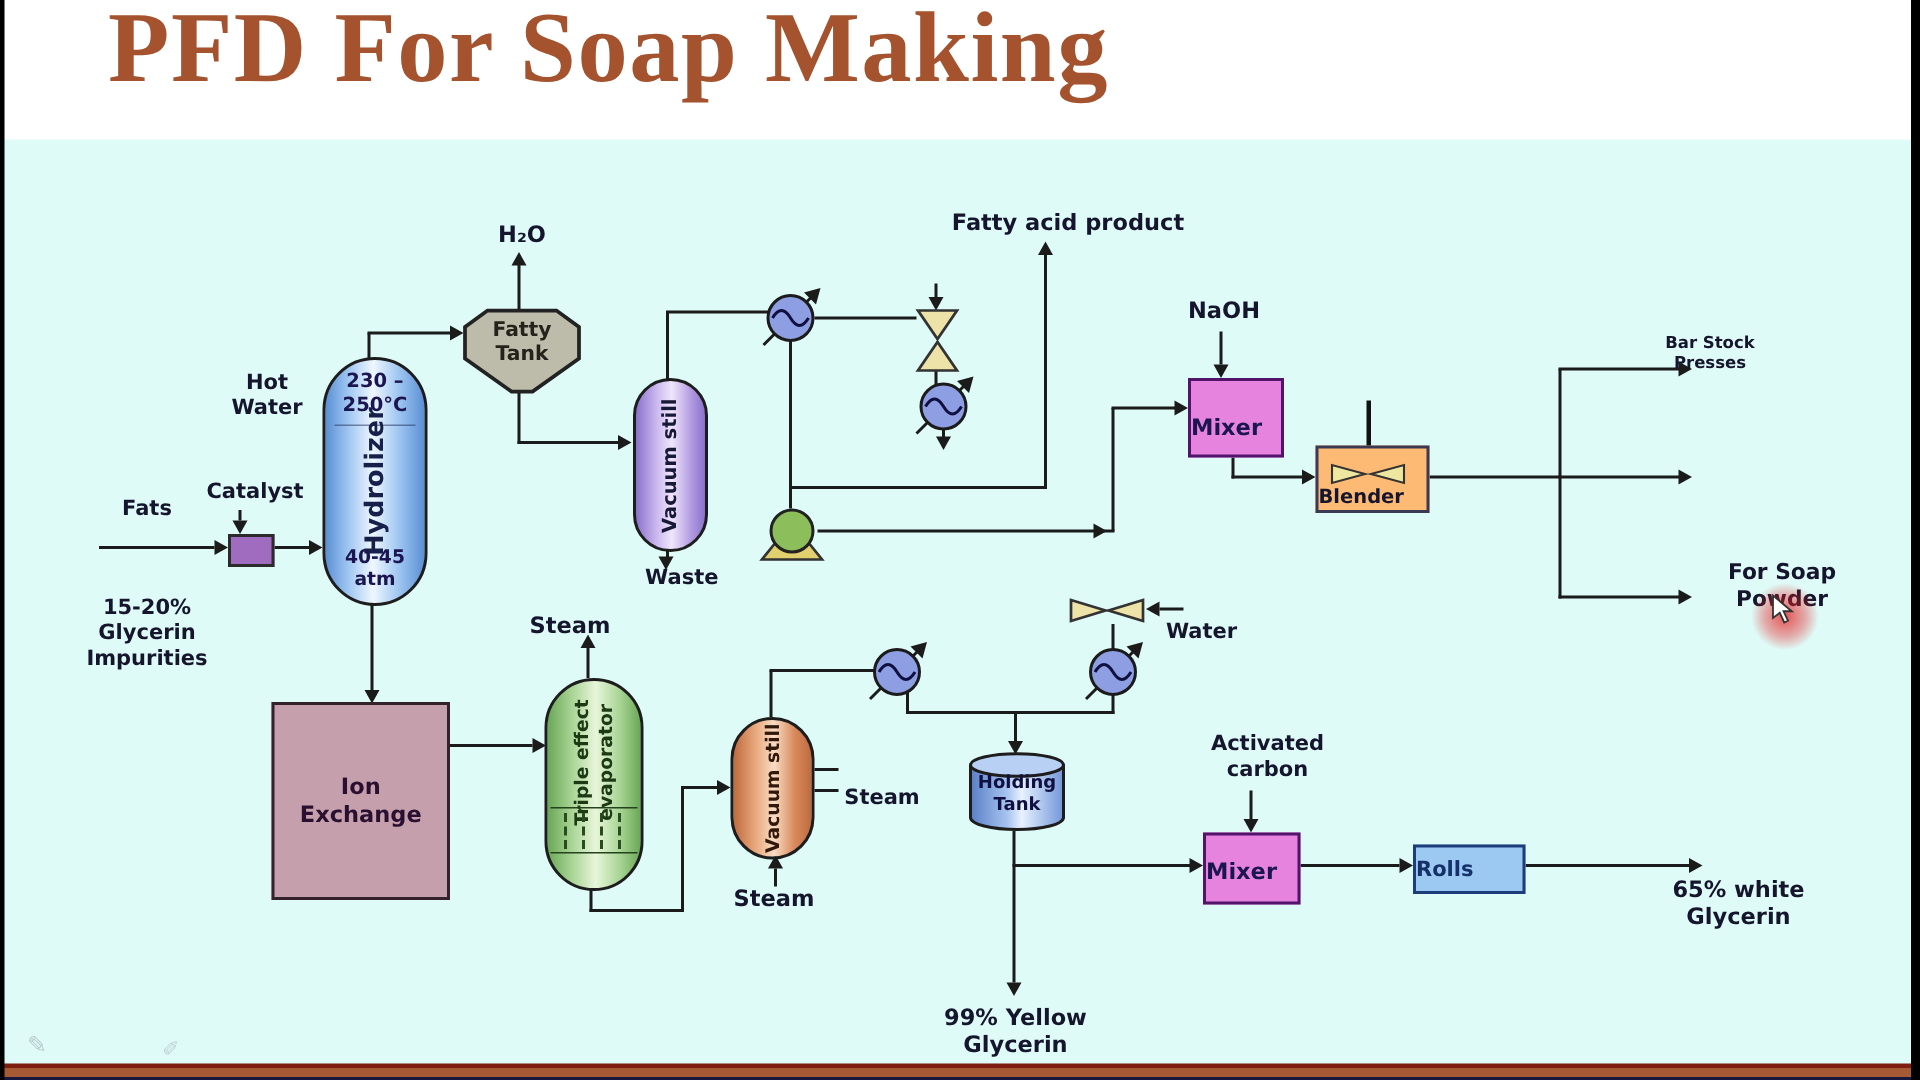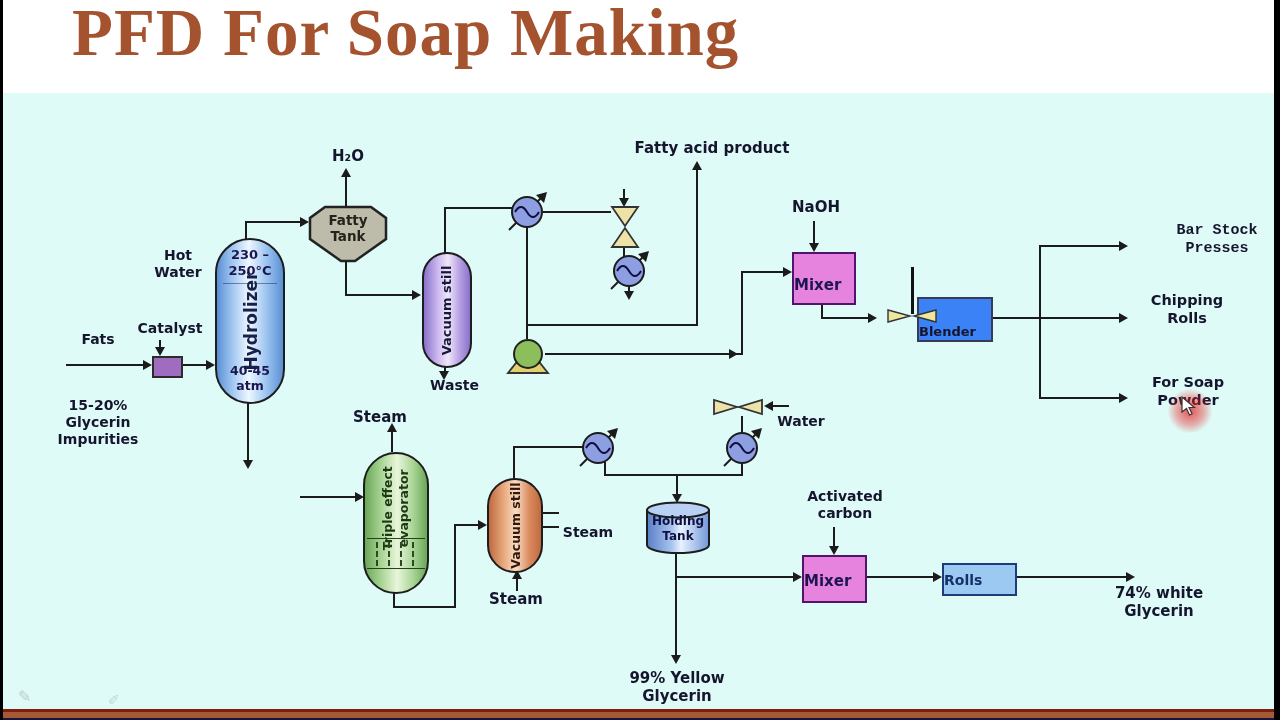--- a/index.html
+++ b/index.html
@@ -223,30 +223,35 @@
       <polygon points="4,36 44,36 36,26 12,26" fill="#E2CF6E" stroke="#333" stroke-width="1.8"></polygon>
       <circle cx="24" cy="17" r="14" fill="#8CBE5C" stroke="#222" stroke-width="2"></circle>
     </svg>
   </div>
 
   <div class="box" style="left:792px;top:252px;width:64px;height:53px;background:#E583DF;border-color:#52146a;padding-top:22px;font-size:15px;">
     <span>Mixer</span>
   </div>
 
   <div class="ln" style="left:911px;top:267px;width:3px;height:47px;background:#111;"></div>
-  <div class="box" style="left:917px;top:297px;width:76px;height:45px;background:#3b82f6;border-color:#3a3a55;">
+  <div class="box" style="left:877px;top:297px;width:76px;height:45px;background:#fdba74;border-color:#3a3a55;">
     <span style="position:absolute;left:0;bottom:1px;width:100%;font-size:13px;color:#15152e;">Blender</span>
   </div>
   <div style="position:absolute;left:884px;top:308px;">
     <svg width="56" height="16" viewBox="0 0 56 16">
       <polygon points="4,2 4,14 26,8" fill="#EEE7A0" stroke="#333" stroke-width="1.4"></polygon>
       <polygon points="52,2 52,14 30,8" fill="#EEE7A0" stroke="#333" stroke-width="1.4"></polygon>
     </svg>
   </div>
 
+  <div class="box" style="left:181px;top:468px;width:119px;height:132px;background:#C59FAC;border-color:#33222a;
+              display:flex;flex-direction:column;align-items:center;justify-content:center;font-size:15px;color:#2a1030;line-height:1.25;">
+    <div>Ion</div>
+    <div>Exchange</div>
+  </div>
 
   <div class="box" style="left:152px;top:356px;width:31px;height:22px;background:#9F6CC0;border-color:#2b2b2b;"></div>
 
   <div class="cap" style="left:363px;top:452px;width:66px;height:142px;border-radius:33px;
               background:linear-gradient(to right,#6aa758 0%,#a8d494 26%,#e8f6da 52%,#a8d494 78%,#6aa758 100%);">
     <div style="position:absolute;left:0;top:0;width:100%;height:108px;display:flex;align-items:center;justify-content:center;">
       <span class="vt" style="font-size:12.5px;color:#1c3a14;line-height:1.3;">
         <span style="display:block;">Triple effect</span>
         <span style="display:block;">evaporator</span>
       </span>
@@ -309,38 +314,34 @@
   <div class="lbl" style="left:785px;top:198px;width:62px;font-size:15px;">NaOH</div>
   <div class="lbl" style="left:417px;top:377px;width:62px;text-align:right;">Waste</div>
   <div class="lbl" style="left:346px;top:408px;width:68px;font-size:15px;">Steam</div>
   <div class="lbl" style="left:558px;top:524px;width:60px;">Steam</div>
   <div class="lbl" style="left:480px;top:590px;width:72px;font-size:15px;">Steam</div>
   <div class="lbl" style="left:766px;top:413px;width:70px;">Water</div>
   <div class="lbl" style="left:793px;top:488px;width:104px;">
     <div>Activated</div>
     <div>carbon</div>
   </div>
-  <div class="lbl" style="left:1163px;top:222px;width:108px;font-size:15px;font-family:Liberation Mono, monospace;">
+  <div class="lbl" style="left:1086px;top:222px;width:108px;font-size:11px;">
     <div>Bar Stock</div>
     <div>Presses</div>
-  </div>
-  <div class="lbl" style="left:1133px;top:292px;width:108px;font-size:14.5px;">
-    <div>Chipping</div>
-    <div>Rolls</div>
   </div>
   <div class="lbl" style="left:1138px;top:374px;width:100px;font-size:14.5px;">
     <div>For Soap</div>
     <div>Powder</div>
   </div>
   <div class="lbl" style="left:617px;top:669px;width:120px;font-size:15px;">
     <div>99% Yellow</div>
     <div>Glycerin</div>
   </div>
   <div class="lbl" style="left:1098px;top:584px;width:122px;font-size:15px;">
-    <div>74% white</div>
+    <div>65% white</div>
     <div>Glycerin</div>
   </div>
 
   <div style="position:absolute;left:1166px;top:388px;width:48px;height:46px;border-radius:50%;
               background:radial-gradient(circle,rgba(230,30,30,0.75) 0%,rgba(230,30,30,0.35) 42%,rgba(230,30,30,0) 68%);"></div>
   <div style="position:absolute;left:1181px;top:396px;">
     <svg width="15" height="21" viewBox="0 0 15 21">
       <path d="M1,1 L1,16 L5.5,12.5 L8.5,19 L11,17.8 L8,11.5 L13.5,11.5 Z" fill="#ffffff" stroke="#333" stroke-width="1.2"></path>
     </svg>
   </div>

